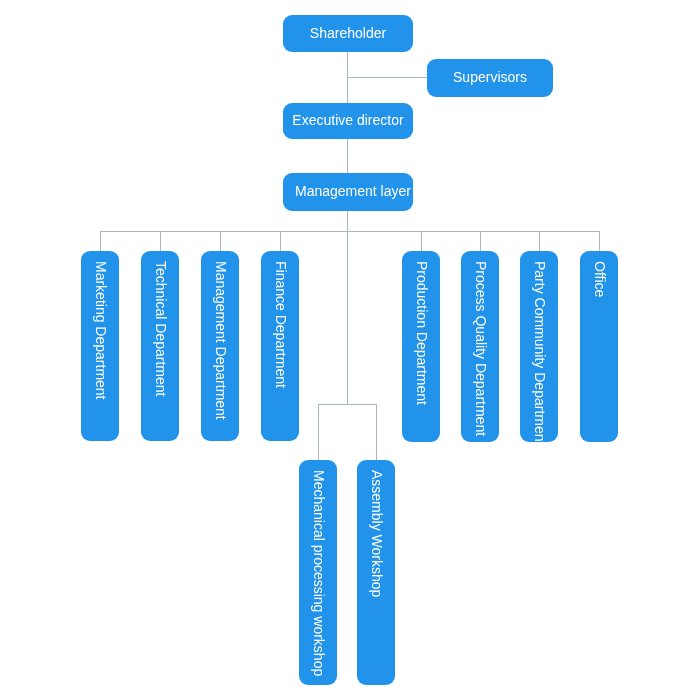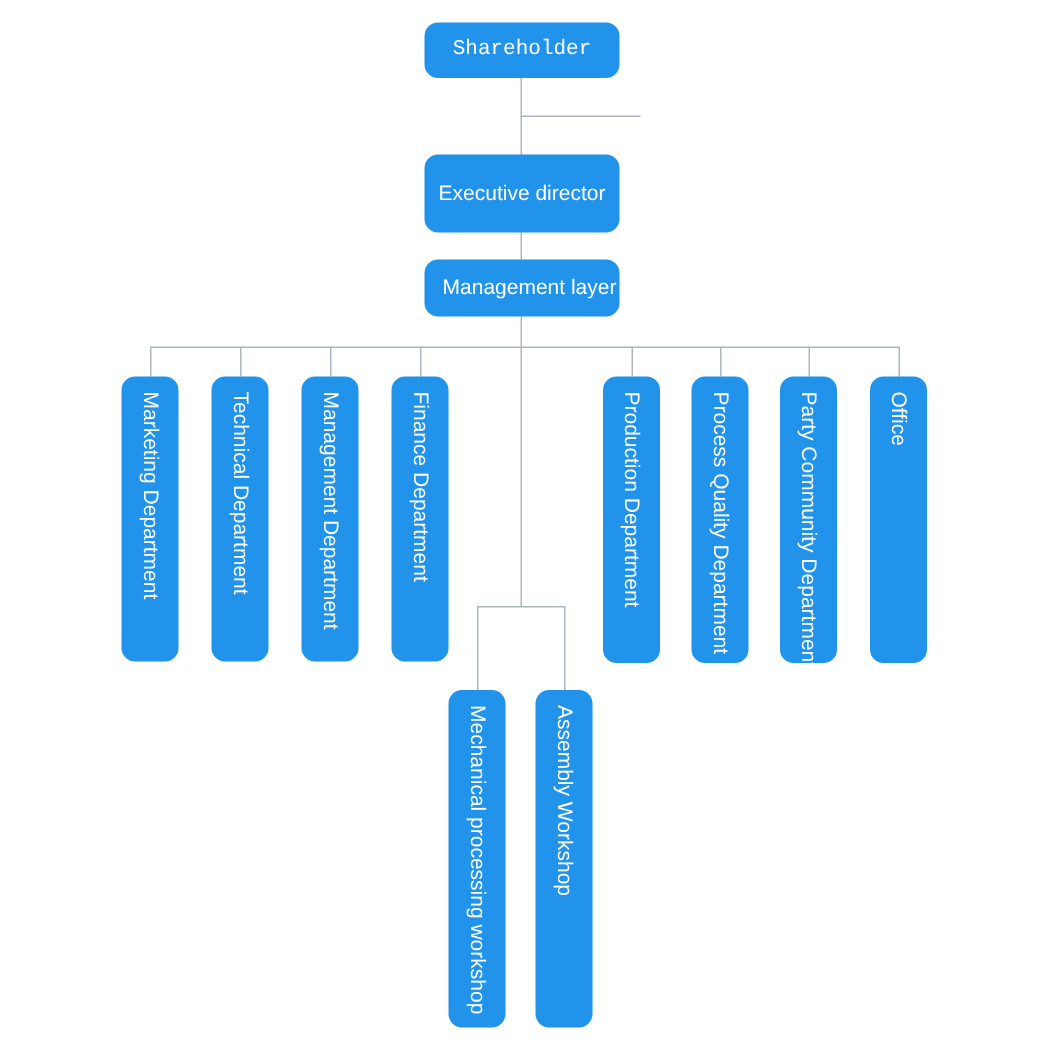--- a/index.html
+++ b/index.html
@@ -56,26 +56,29 @@
   <div class="line v" style="left:220px;top:231px;height:20px;"></div>
   <div class="line v" style="left:280px;top:231px;height:20px;"></div>
   <div class="line v" style="left:421px;top:231px;height:20px;"></div>
   <div class="line v" style="left:480px;top:231px;height:20px;"></div>
   <div class="line v" style="left:539px;top:231px;height:20px;"></div>
   <div class="line v" style="left:599px;top:231px;height:20px;"></div>
   <div class="line h" style="left:318px;top:404px;width:58px;"></div>
   <div class="line v" style="left:318px;top:404px;height:56px;"></div>
   <div class="line v" style="left:376px;top:404px;height:56px;"></div>
 
-  <div class="node" style="left:283px;top:15px;width:130px;height:37px;font-family:Liberation Mono, monospace;">
+  <div class="node" style="left:283px;top:15px;width:130px;height:37px;">
     <span class="lbl">Shareholder</span>
   </div>
 
+  <div class="node" style="left:427px;top:59px;width:126px;height:38px;">
+    <span class="lbl">Supervisors</span>
+  </div>
 
-  <div class="node" style="left:283px;top:103px;width:130px;height:52px;">
+  <div class="node" style="left:283px;top:103px;width:130px;height:36px;">
     <span class="lbl">Executive director</span>
   </div>
 
   <div class="node" style="left:283px;top:173px;width:130px;height:38px;padding-left:10px;">
     <span class="lbl">Management layer</span>
   </div>
 
   <div class="node vert" style="left:81px;top:251px;width:38px;height:190px;">
     <span class="lbl">Marketing Department</span>
   </div>

